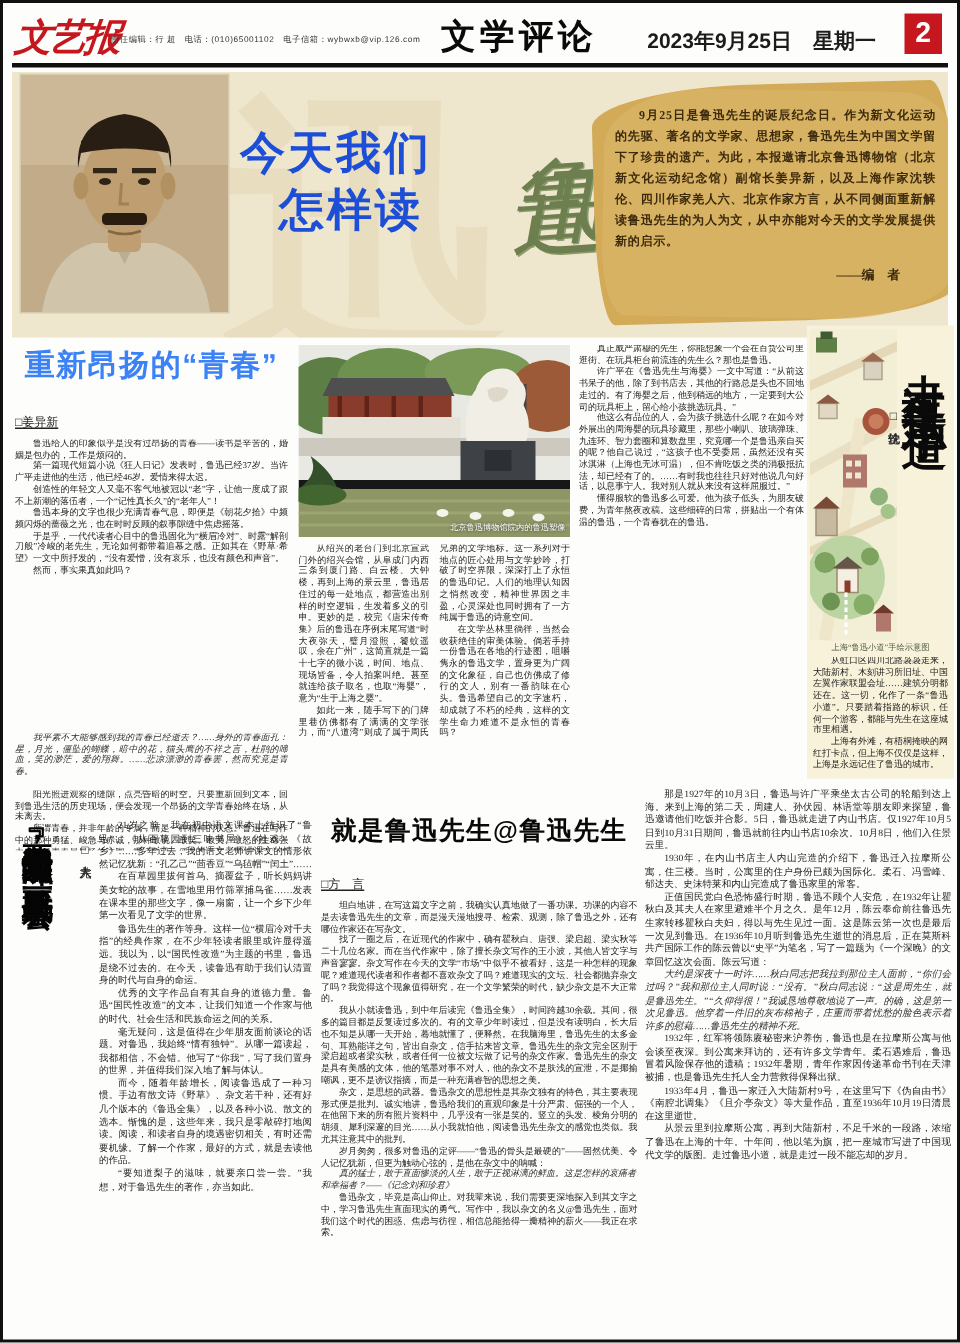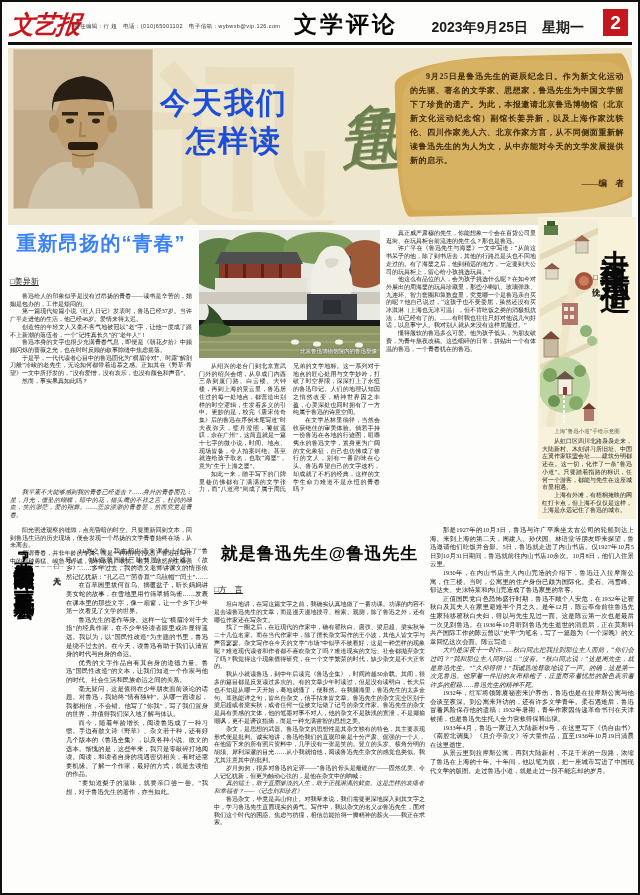--- a/index.html
+++ b/index.html
@@ -31,21 +31,21 @@
   .calli{position:absolute;left:326px;top:6px;writing-mode:vertical-rl;font-size:62px;line-height:1;
         color:#6d7f4e;font-family:"DejaVu Serif",serif;font-style:italic;transform:rotate(-4deg);
         letter-spacing:8px;text-shadow:1px 1px 0 #8b9a6b;}
   .gold{position:absolute;left:388px;top:8px;width:240px;height:158px;}
   .gold::before{content:"";position:absolute;inset:0;background:#d2aa58;
         border-radius:46% 14px 42% 12px / 26px 44% 22px 48%;transform:rotate(-1.5deg);}
   .gold::after{content:"";position:absolute;inset:4px -4px 2px 6px;background:#dcb76a;opacity:.6;
         border-radius:30% 40px 36% 16px / 40px 30% 40px 30%;transform:rotate(1deg);}
   .gold-text{position:absolute;left:14px;right:12px;top:14px;font-size:8px;line-height:14px;
         color:#3c2a0c;font-weight:bold;text-align:justify;z-index:2;text-indent:2em;letter-spacing:.5px;}
-  .gold-sign{position:absolute;right:12px;bottom:24px;font-size:8.5px;font-weight:bold;color:#3c2a0c;z-index:2;}
+  .gold-sign{position:absolute;right:36px;bottom:24px;font-size:8.5px;font-weight:bold;color:#3c2a0c;z-index:2;}
   
   .body p{margin:0;text-indent:2em;text-align:justify;}
   .bodytext{font-size:6px;line-height:7.7px;text-align:justify;overflow:hidden;}
   .quote{font-style:italic;color:#2e2e2e;}
   
   .a1col1{position:absolute;left:8px;top:228px;width:182px;height:308px;}
   .a1col1 h2{margin:0;text-align:center;font-family:"Liberation Sans",sans-serif;font-weight:900;
         font-size:20px;letter-spacing:1px;color:#3b82f6;}
   .byline{text-align:left;font-size:8px;margin:19px 0 6px;color:#222;text-decoration:underline;}
   .a1mid{position:absolute;left:197px;top:228px;width:181px;height:308px;}

